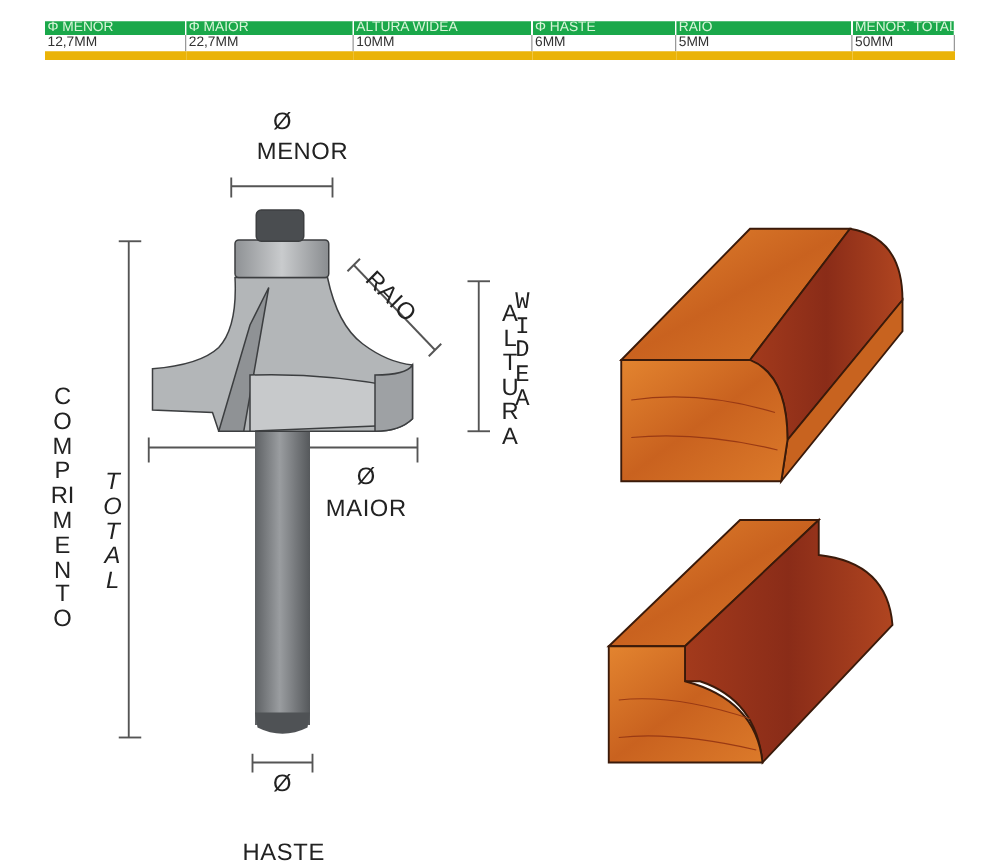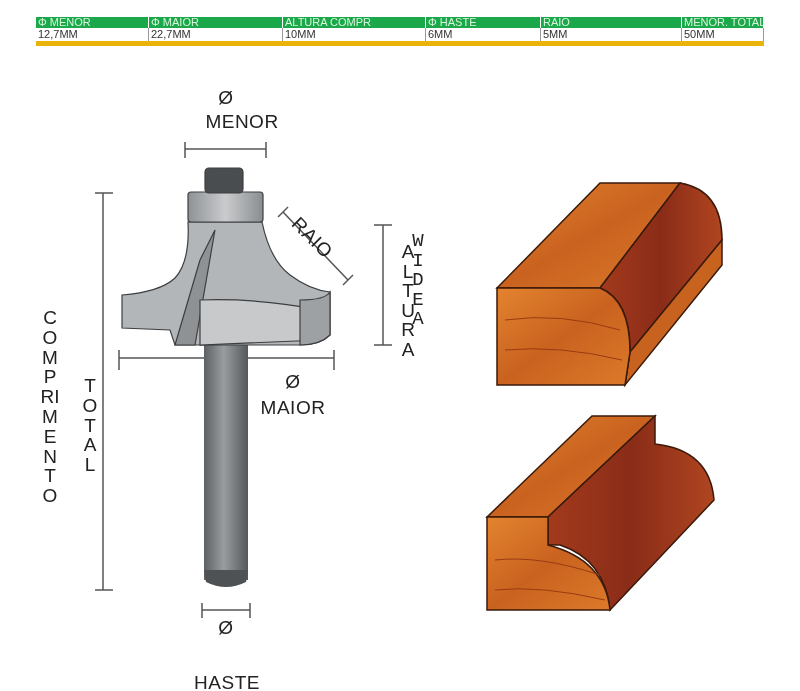--- a/index.html
+++ b/index.html
@@ -1,33 +1,33 @@
 <!DOCTYPE html>
 <html><head>
 <meta charset="utf-8">
 <style>
   html, body { margin:0; padding:0; background:#ffffff; }
   body { width:800px; height:691px; position:relative; overflow:hidden; font-family:"Liberation Sans", sans-serif; }
   .spec-table { position:absolute; left:36px; top:17px; width:728px; border-collapse:collapse; table-layout:fixed; font-size:11px; }
   .spec-table th { background:#1aa84a; color:#d9f5d9; font-weight:normal; text-align:left; padding:0 2px; height:11px; line-height:11px; border-right:1px solid #ffffff; white-space:nowrap; overflow:hidden; }
-  .spec-table td { color:#333; text-align:left; padding:0 2px; height:13px; line-height:13px; border-right:1px solid #999; border-bottom:5px solid #eab308; white-space:nowrap; }
+  .spec-table td { color:#333; text-align:left; padding:0 2px; height:13px; line-height:13px; border-right:1px solid #999; border-bottom:7px solid #eab308; white-space:nowrap; }
   .spec-table td:first-child { border-left:none; }
   .label { position:absolute; font-size:19px; color:#222; text-align:center; line-height:20px; letter-spacing:0.5px; }
   .vlabel { position:absolute; font-size:19px; color:#222; width:20px; text-align:center; line-height:19.5px; }
   svg { position:absolute; left:0; top:0; }
 </style>
 </head>
 <body>
 
 <table class="spec-table">
   <thead>
     <tr>
       <th style="width:108px">Φ MENOR</th>
       <th style="width:129px">Φ MAIOR</th>
-      <th style="width:138px">ALTURA COMPR</th>
+      <th style="width:138px">ALTURA WIDEA</th>
       <th style="width:110px">Φ HASTE</th>
       <th style="width:136px">RAIO</th>
       <th>MENOR. TOTAL</th>
     </tr>
   </thead>
   <tbody>
     <tr>
       <td>12,7MM</td>
       <td>22,7MM</td>
       <td>10MM</td>
@@ -134,13 +134,13 @@
 <div class="label" style="left:260px;top:372px;width:66px;">Ø</div>
 <div class="label" style="left:255px;top:398px;width:76px;">MAIOR</div>
 
 <div class="label" style="left:200px;top:618px;width:52px;">Ø</div>
 <div class="label" style="left:185px;top:673px;width:84px;">HASTE</div>
 
 <div class="vlabel" style="left:398px;top:222px;word-break:break-all;margin-top:20px;">ALTURA</div>
 <div class="vlabel" style="left:408px;top:232px;word-break:break-all;font-family:Liberation Mono, monospace;">WIDEA</div>
 
 <div class="vlabel" style="left:40px;top:308px;word-break:break-all;line-height:19.8px;">COMPRIMENTO</div>
-<div class="vlabel" style="left:80px;top:376px;word-break:break-all;line-height:19.8px;">TOTAL</div>
+<div class="vlabel" style="left:80px;top:376px;word-break:break-all;line-height:19.8px;font-style:italic;">TOTAL</div>
 
 </body></html>

